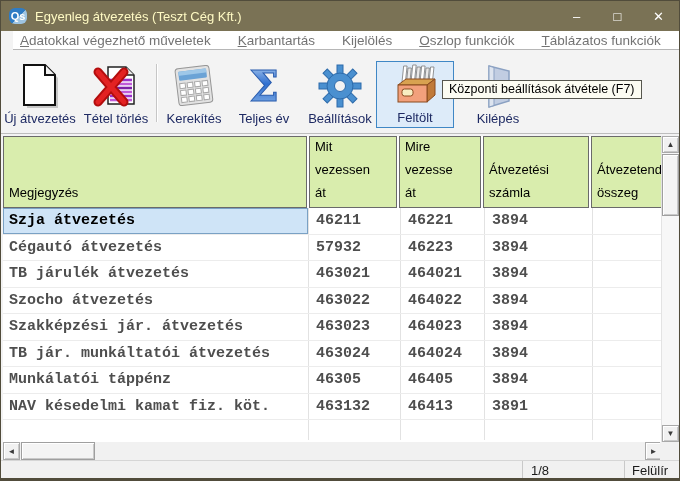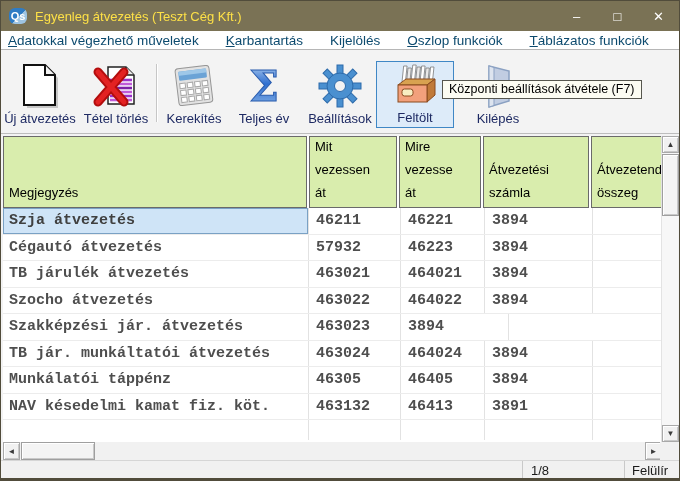--- a/index.html
+++ b/index.html
@@ -9,25 +9,25 @@
     background:#f3f3f3;
     border:1px solid #514c3b; border-bottom-width:3px;
     font-family:"Liberation Sans", sans-serif;
     overflow:hidden;
   }
   
   .titlebar { position:absolute; top:0; left:0; right:0; height:30px; background:#7a7255; display:flex; align-items:center; }
   .appicon { width:18px; height:16px; margin-left:8px; border-radius:6px;
     background:linear-gradient(135deg,#2f7cc4 55%,#9ec4e2 55%);
     color:#fff; font-size:11px; font-weight:bold; display:flex; align-items:center; justify-content:center; }
-  .title { color:#fde047; font-size:13px; margin-left:8px; }
+  .title { color:#fef9c3; font-size:13px; margin-left:8px; }
   .wincontrols { margin-left:auto; display:flex; height:100%; }
   .wbtn { width:41px; height:100%; display:flex; align-items:center; justify-content:center; color:#fff; font-size:13px; }
   
-  .menubar { position:absolute; top:30px; left:0; right:0; height:19px; background:#fff; border-bottom:1px solid #b6b6b6; display:flex; align-items:center; padding-left:7px; font-size:13.5px; color:#0c4a6e; }
+  .menubar { position:absolute; top:30px; left:12px; right:0; height:19px; background:#fff; border-bottom:1px solid #b6b6b6; display:flex; align-items:center; padding-left:7px; font-size:13.5px; color:#737373; }
   .menuitem { padding:3px 13px 3px 0; margin-right:14px; white-space:nowrap; }
   .accel { text-decoration:underline; }
   
   .toolbar { position:absolute; top:56px; left:0; right:0; height:77px; background:#f3f3f3; border-bottom:1px solid #bdbdbd; }
   .tbtn { position:absolute; top:4px; height:67px; display:flex; flex-direction:column; align-items:center; justify-content:flex-end; padding-bottom:2px; }
   .tbtn.hl { background:#ddebf9; border:1px solid #3f87c5; }
   .ticon { flex:1; display:flex; align-items:center; justify-content:center; }
   .tlabel { font-size:13px; color:#1e2a63; white-space:nowrap; }
   .tsep { position:absolute; left:155px; top:7px; height:58px; width:2px; border-left:1px solid #c6c6c6; border-right:1px solid #ffffff; }
   .tooltip { position:absolute; left:441px; top:79px; height:19px; background:#fcfcf2; border:1px solid #56564e; color:#000; font-size:12.5px; line-height:17px; padding:0 6px; white-space:nowrap; z-index:60; }
@@ -40,21 +40,21 @@
   .rows { position:absolute; top:72px; bottom:0; left:0; right:0; background:#fff; }
   .tr { display:flex; height:26.5px; border-bottom:1px solid #ececec; }
   .td { height:100%; display:flex; align-items:center; border-right:1px solid #e2e2e2;
         font-family:"Liberation Mono", monospace; font-weight:bold; font-size:15px; color:#4e4e4e;
         white-space:nowrap; overflow:hidden; }
   .td.c0 { width:306px; padding-left:6px; }
   .td.c1 { width:92px;  padding-left:7px; }
   .td.c2 { width:84px;  padding-left:7px; }
   .td.c3 { width:108px; padding-left:7px; }
   .td.c4 { flex:1; border-right:none; }
-  .td.sel { background:#cfe4f7; box-shadow:inset 0 0 0 1px #7aa1c4; color:#404040; }
+  .td.sel { background:#cfe4f7; box-shadow:inset 0 0 0 1px #7aa1c4; color:#000000; }
   .tr.filler { height:20px; border-bottom:none; }
   
   .vscroll { position:absolute; top:135px; right:1px; width:17px; height:306px; background:#f7f7f7; border-left:1px solid #e3e3e3; }
   .hscroll { position:absolute; top:441px; left:2px; width:659px; height:18px; background:#f1f1f1; }
   .sbtn { position:absolute; background:#f1f1f1; border:1px solid #a9a9a9; box-shadow:inset 1px 1px 0 #ffffff, inset -1px -1px 0 #c9c9c9; display:flex; align-items:center; justify-content:center; font-size:8px; color:#3a3a3a; }
   .vscroll .sbtn { width:17px; height:17px; left:0; }
   .vscroll .up { top:0; } .vscroll .down { bottom:0; }
   .vthumb { position:absolute; top:18px; left:0; width:17px; height:62px; background:#f4f4f4; border:1px solid #9f9f9f; box-shadow:inset 1px 1px 0 #ffffff, inset -1px -1px 0 #c9c9c9; }
   .hscroll .sbtn { width:17px; height:18px; top:0; }
   .hscroll .left { left:0; } .hscroll .right { right:0; }
@@ -268,20 +268,21 @@
       <div class="tr">
         <div class="td c0">Szocho átvezetés</div>
         <div class="td c1">463022</div>
         <div class="td c2">464022</div>
         <div class="td c3">3894</div>
         <div class="td c4"></div>
       </div>
       <div class="tr">
         <div class="td c0">Szakképzési jár. átvezetés</div>
         <div class="td c1">463023</div>
+        <div class="td c2">464023</div>
         <div class="td c3">3894</div>
         <div class="td c4"></div>
       </div>
       <div class="tr">
         <div class="td c0">TB jár. munkáltatói átvezetés</div>
         <div class="td c1">463024</div>
         <div class="td c2">464024</div>
         <div class="td c3">3894</div>
         <div class="td c4"></div>
       </div>

